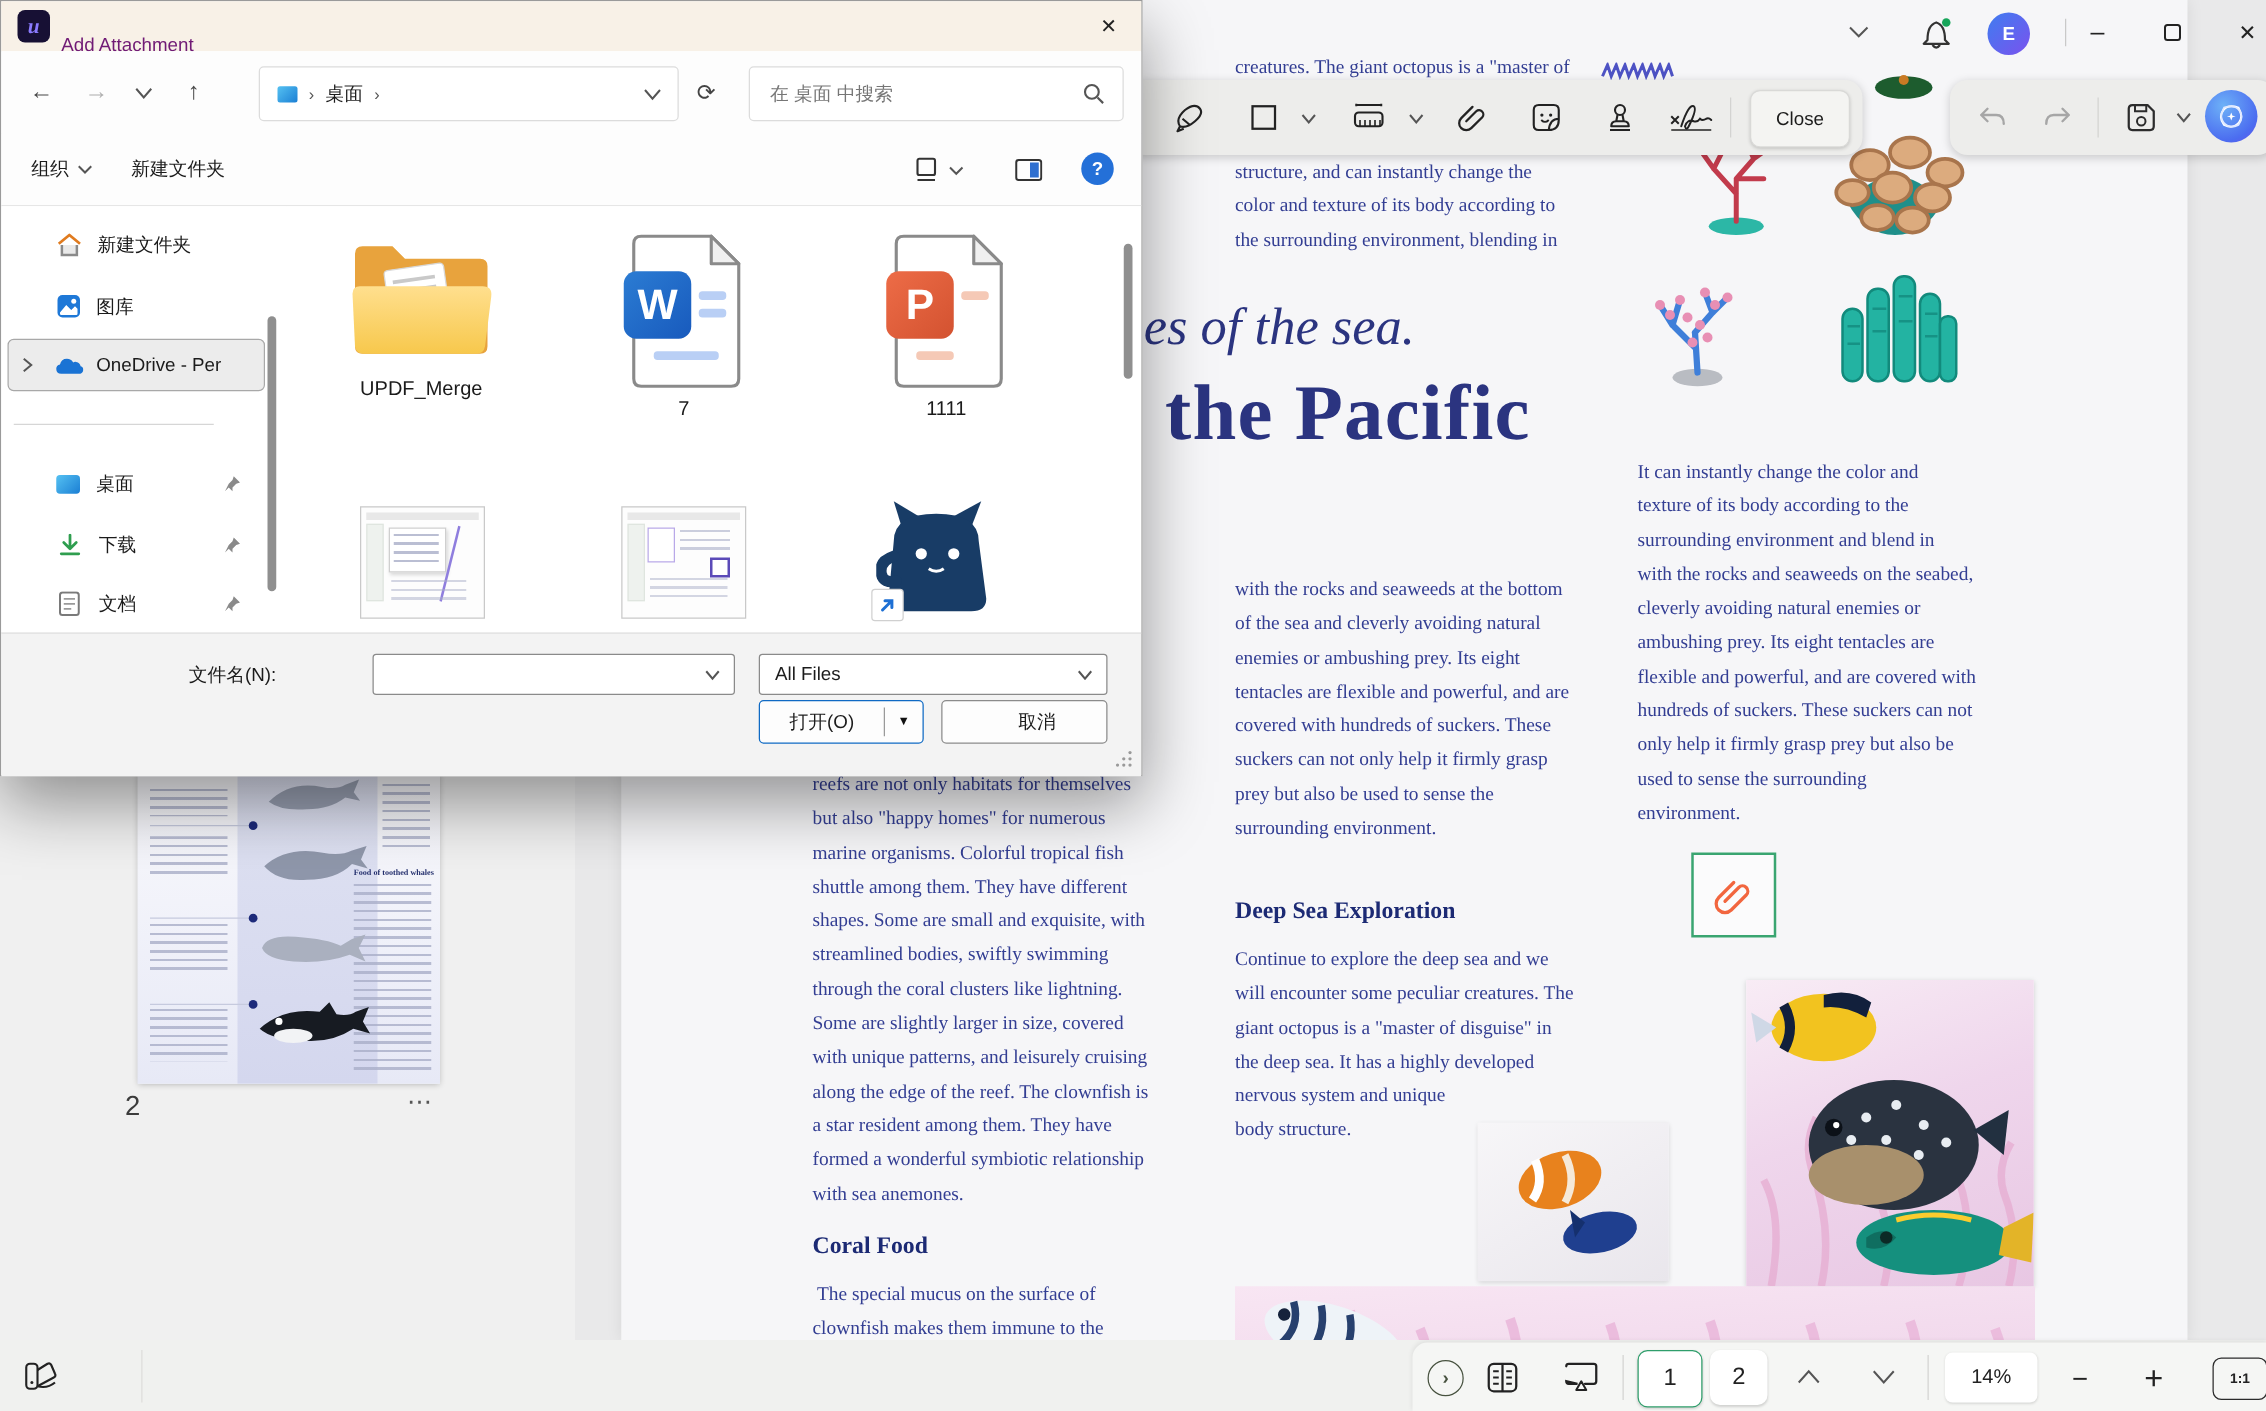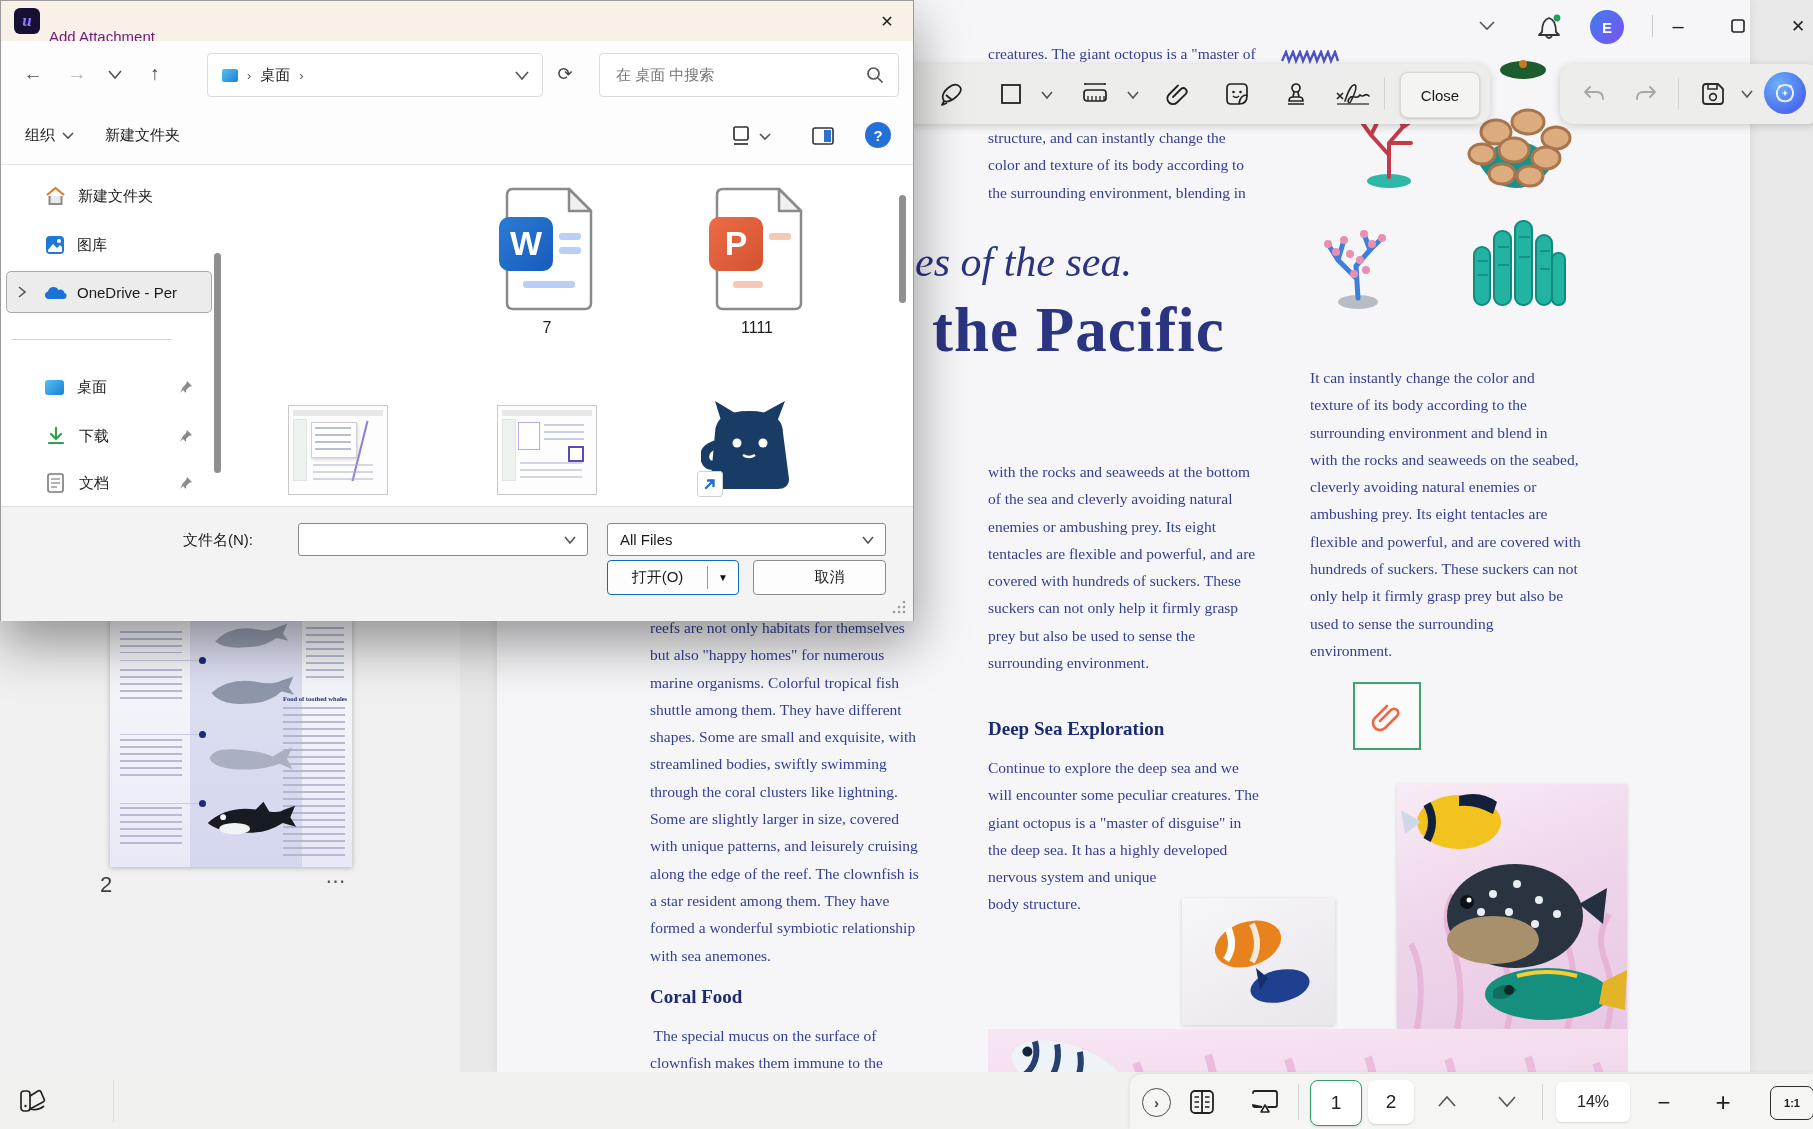--- a/index.html
+++ b/index.html
@@ -513,20 +513,38 @@
         <span style="margin-left:15px;">文档</span>
         <svg style="margin-left:auto;margin-right:18px;" width="14" height="14" viewBox="0 0 14 14">
           <path d="M8 1 L13 6 L10 7 L7 10 L7 13 L4 10 L1 13 L4 7 L7 4 Z" fill="#8a8a8a"></path>
           </svg>
       </div>
       <div class="abs" style="left:213px;top:88px;width:7px;height:220px;border-radius:4px;background:#8f8f8f;"></div>
     </div>
 
     <div class="abs" style="left:228px;top:164px;width:684px;height:341px;background:#fff;overflow:hidden;">
 
+      <div class="abs" style="left:28px;top:20px;width:160px;height:180px;">
+        <svg style="margin:0 auto;" width="122" height="112" viewBox="0 0 122 112">
+          <path d="M8 18 Q8 12 14 12 H38 L48 22 H108 Q114 22 114 28 V92 Q114 98 108 98 H14 Q8 98 8 92 Z" fill="#e8a33d"></path>
+          <g transform="rotate(-8 60 52)">
+              <rect x="34" y="28" width="48" height="58" rx="3" fill="#fff" stroke="#d8d8d8"></rect>
+            <path d="M40 38 H74 M40 46 H74 M40 54 H74 M40 62 H64" stroke="#c9c9c9" stroke-width="3"></path>
+            </g>
+          <path d="M36 62 L46 62 L46 78 L41 72 L36 78 Z" fill="#c42b1c"></path>
+          <path d="M6 50 Q6 44 12 44 H110 Q118 44 117 52 L112 92 Q111 98 105 98 H15 Q9 98 8 92 Z" fill="url(#fg)"></path>
+          <defs>
+              <linearGradient id="fg" x1="0" y1="0" x2="0" y2="1">
+                <stop offset="0" stop-color="#ffdf8e"></stop>
+                <stop offset="1" stop-color="#f7c84c"></stop>
+              </linearGradient>
+            </defs>
+          </svg>
+        <div class="flabel" style="margin-top:6px;">UPDF_Merge</div>
+      </div>
 
       <div class="abs" style="left:238px;top:20px;width:160px;height:180px;">
         <svg style="margin:0 auto;" width="100" height="130" viewBox="0 0 100 130">
           <path d="M16 4 H72 L94 26 V118 Q94 124 88 124 H16 Q10 124 10 118 V10 Q10 4 16 4 Z" fill="#fff" stroke="#8a8a8a" stroke-width="2.5"></path>
           <path d="M72 4 L72 26 L94 26 Z" fill="#f0f0f0" stroke="#8a8a8a" stroke-width="2.5" stroke-linejoin="round"></path>
           <g fill="#b9cff5">
               <rect x="62" y="48" width="22" height="7" rx="3"></rect>
               <rect x="62" y="62" width="22" height="7" rx="3"></rect>
               <rect x="26" y="96" width="52" height="7" rx="3"></rect>
             </g>
@@ -592,21 +610,21 @@
         <div class="abs ctr" style="left:8px;top:78px;width:24px;height:24px;background:#fff;border:1px solid #d0d0d0;border-radius:3px;">
           <svg width="14" height="14" viewBox="0 0 14 14">
             <path d="M3 11 L10 4 M5 3.5 H10.5 V9" stroke="#1d6fd4" stroke-width="2.4" fill="none" stroke-linecap="round"></path>
             </svg>
         </div>
       </div>
       <div class="abs" style="left:670px;top:30px;width:7px;height:108px;border-radius:4px;background:#8f8f8f;"></div>
     </div>
 
     <div class="abs" style="left:0;top:505px;width:912px;height:114px;background:#f3f3f3;border-top:1px solid #e0e0e0;">
-      <div class="abs" style="left:150px;top:24px;width:134px;font-size:15px;color:#1b1b1b;text-align:center;">文件名(N):</div>
+      <div class="abs" style="left:150px;top:24px;width:134px;font-size:15px;color:#1b1b1b;text-align:left;">文件名(N):</div>
       <div class="abs inbox row" style="left:297px;top:16px;width:288px;height:31px;">
         <span style="margin-left:8px;font-size:15px;"></span>
         <svg style="margin-left:auto;margin-right:10px;" width="14" height="10" viewBox="0 0 14 10">
             <polyline points="2,2 7,8 12,2" class="chev"></polyline>
           </svg>
       </div>
       <div class="abs inbox row" style="left:606px;top:16px;width:277px;height:31px;">
         <span style="margin-left:12px;font-size:15px;color:#1b1b1b;">All Files</span>
         <svg style="margin-left:auto;margin-right:10px;" width="14" height="10" viewBox="0 0 14 10">
             <polyline points="2,2 7,8 12,2" class="chev"></polyline>

